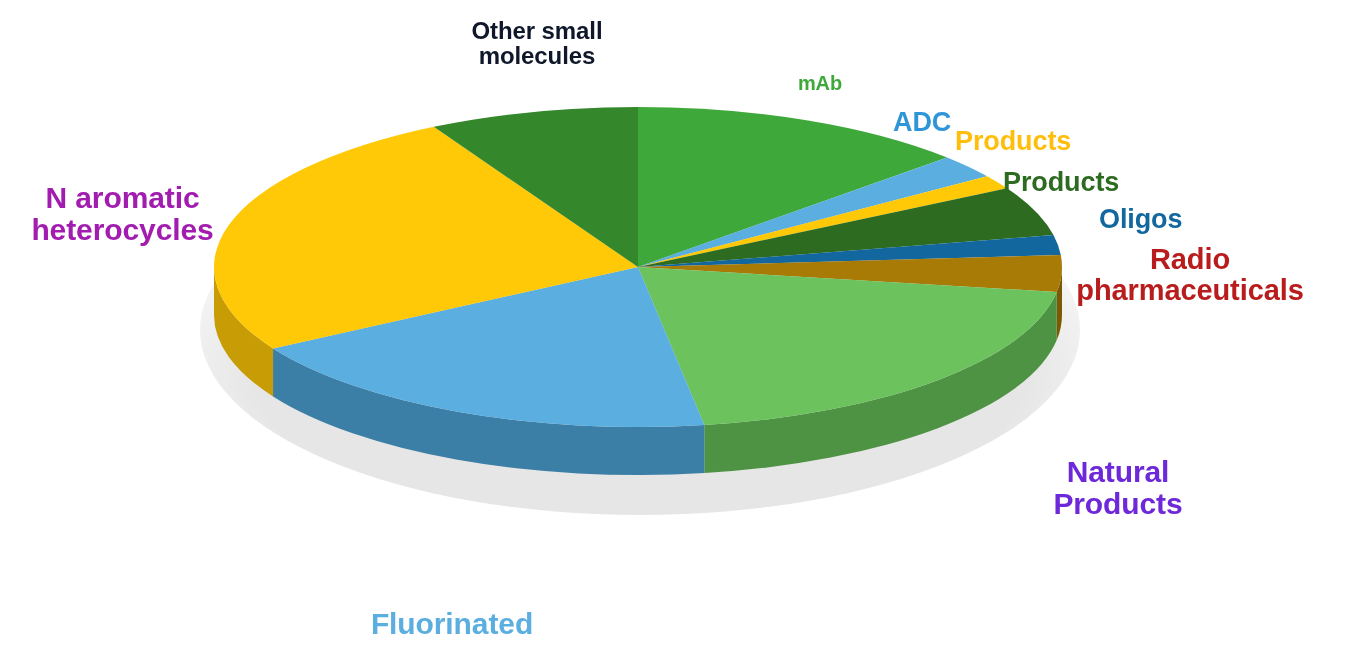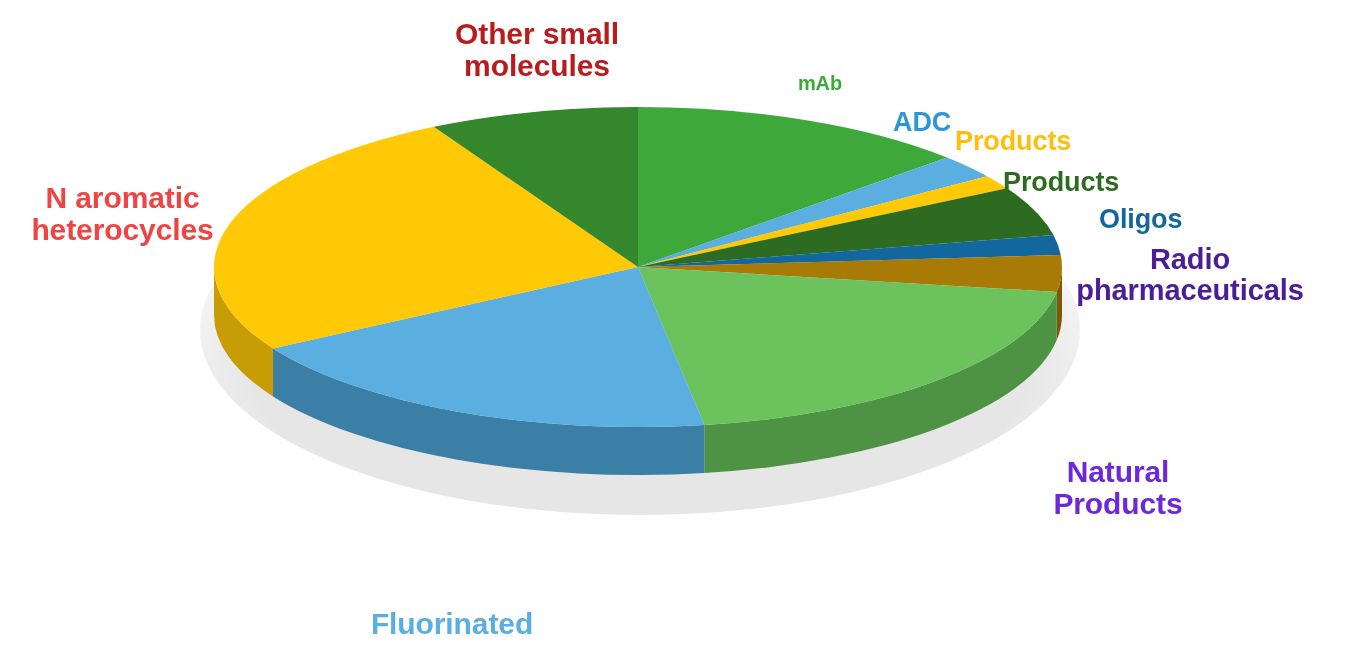--- a/index.html
+++ b/index.html
@@ -45,28 +45,28 @@
         <path d="M 638 267 L 1006.9579119798789 188.16362535227336 A 424 160 0 0 1 1053.4585422109208 235.0464031176949 Z" fill="#2C6B20"></path>
         <path d="M 638 267 L 1053.4585422109208 235.0464031176949 A 424 160 0 0 1 1060.7953737105004 254.94771111553078 Z" fill="#12679E"></path>
         <path d="M 638 267 L 1060.7953737105004 254.94771111553078 A 424 160 0 0 1 1056.7798564123384 292.029514406437 Z" fill="#A87A06"></path>
         <path d="M 638 267 L 1056.7798564123384 292.029514406437 A 424 160 0 0 1 704.3282131770579 425.03013449522206 Z" fill="#6CC35E"></path>
         <path d="M 638 267 L 704.3282131770579 425.03013449522206 A 424 160 0 0 1 273.04538055032793 348.44662652005945 Z" fill="#5AAEE0"></path>
         <path d="M 638 267 L 273.04538055032793 348.44662652005945 A 424 160 0 0 1 433.73644218087236 126.7909311929819 Z" fill="#FFC907"></path>
         <path d="M 638 267 L 433.73644218087236 126.7909311929819 A 424 160 0 0 1 637.9999999999999 107 Z" fill="#35872B"></path>
       </g>
   </svg>
   <div id="label-layer">
-      <div class="pie-label" style="left: 432px; top: 18px; width: 210px; color: #b91c1c; font-size: 30px; text-align: center;">Other small
+      <div class="pie-label" style="left: 432px; top: 18px; width: 210px; color: #0f172a; font-size: 24px; text-align: center;">Other small
 molecules</div>
       <div class="pie-label" style="left: 760px; top: 73px; width: 120px; color: rgb(62, 169, 58); font-size: 20px; text-align: center;">mAb</div>
       <div class="pie-label" style="left: 893px; top: 108px; width: 105px; color: rgb(46, 150, 216); font-size: 27px; text-align: left;">ADC</div>
       <div class="pie-label" style="left: 955px; top: 127px; width: 150px; color: rgb(255, 190, 11); font-size: 27px; text-align: left;">Products</div>
       <div class="pie-label" style="left: 1003px; top: 168px; width: 160px; color: rgb(44, 107, 32); font-size: 27px; text-align: left;">Products</div>
       <div class="pie-label" style="left: 1053px; top: 205px; width: 130px; color: rgb(18, 103, 158); font-size: 27px; text-align: left; margin-left: 46px;">Oligos</div>
-      <div class="pie-label" style="left: 1040px; top: 244px; width: 300px; color: #4c1d95; font-size: 29px; text-align: center;">Radio
+      <div class="pie-label" style="left: 1040px; top: 244px; width: 300px; color: #b91c1c; font-size: 29px; text-align: center;">Radio
 pharmaceuticals</div>
       <div class="pie-label" style="left: 1023px; top: 456px; width: 190px; color: #6d28d9; font-size: 30px; text-align: center;">Natural
 Products</div>
       <div class="pie-label" style="left: 337px; top: 608px; width: 230px; color: rgb(90, 174, 224); font-size: 30px; text-align: center;">Fluorinated</div>
-      <div class="pie-label" style="left: 15px; top: 182px; width: 215px; color: #ef4444; font-size: 30px; text-align: center;">N aromatic
+      <div class="pie-label" style="left: 15px; top: 182px; width: 215px; color: #a21caf; font-size: 30px; text-align: center;">N aromatic
 heterocycles</div>
     </div>
 </div>
 
 </body></html>

